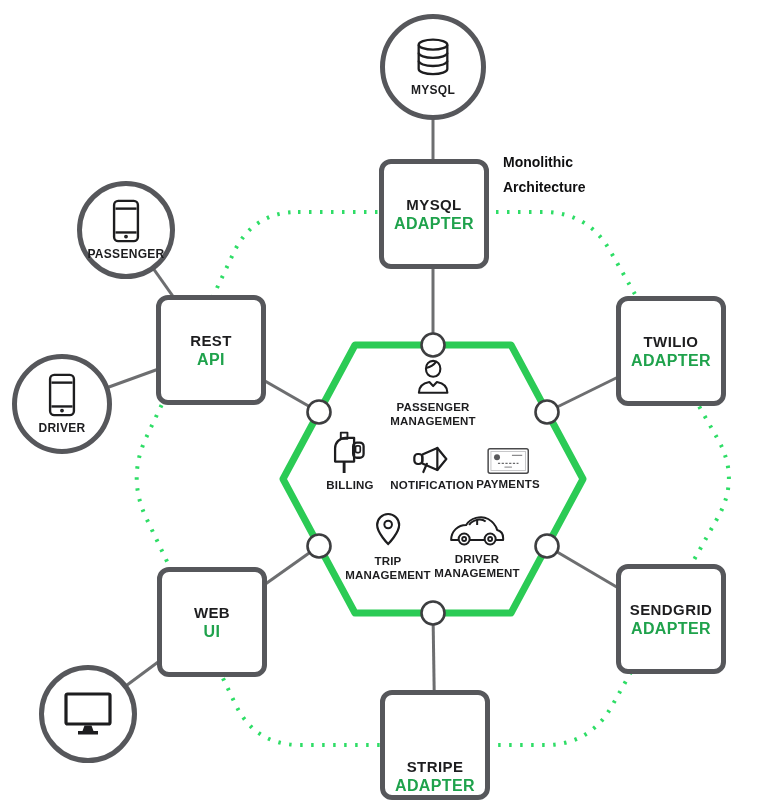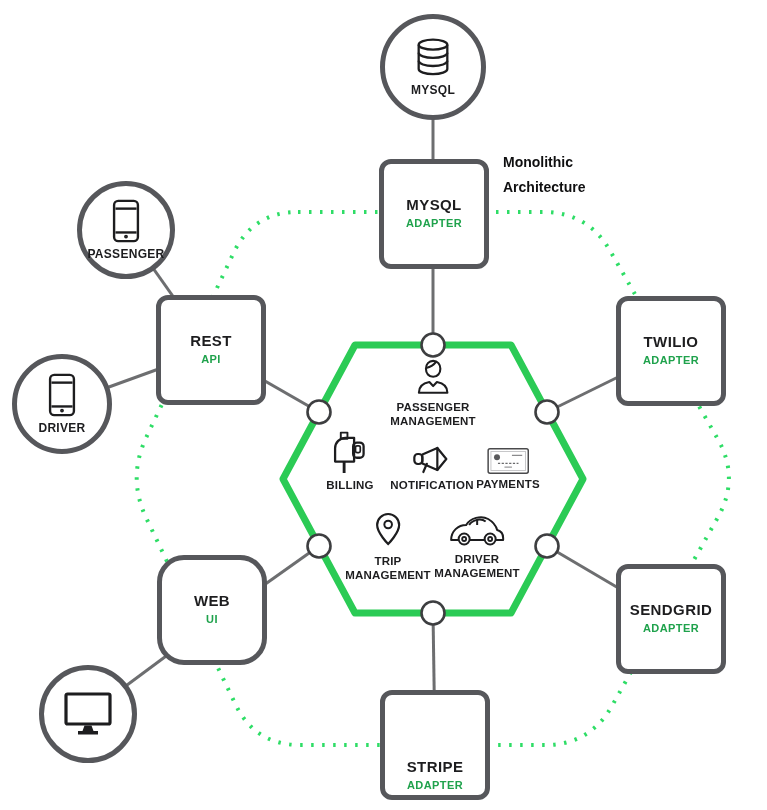--- a/index.html
+++ b/index.html
@@ -9,21 +9,21 @@
   }
   .layer{position:absolute;left:0;top:0;}
   
   .box{
     position:absolute;width:110px;height:110px;box-sizing:border-box;
     background:#ffffff;border:5px solid #56575b;border-radius:12px;
     display:flex;flex-direction:column;align-items:center;justify-content:center;
     z-index:3;
   }
   .box .l1{font-size:15px;font-weight:700;color:#1d1d1f;letter-spacing:.4px;line-height:19px;}
-  .box .l2{font-size:11px;font-weight:700;color:#1fa24c;letter-spacing:.4px;line-height:19px;}
+  .box .l2{font-size:16px;font-weight:700;color:#1fa24c;letter-spacing:.4px;line-height:19px;}
   
   .circle{
     position:absolute;box-sizing:border-box;background:#ffffff;
     border:5px solid #56575b;border-radius:50%;
     display:flex;flex-direction:column;align-items:center;justify-content:center;
     z-index:3;
   }
   .circle .clabel{font-size:12px;font-weight:700;color:#1d1d1f;letter-spacing:.3px;margin-top:4px;}
   
   .title{
@@ -144,21 +144,21 @@
   <div class="box" style="left:616px;top:564px;">
     <span class="l1">SENDGRID</span>
     <span class="l2">ADAPTER</span>
   </div>
 
   <div class="box" style="left:380px;top:690px;justify-content:flex-end;">
     <span class="l1">STRIPE</span>
     <span class="l2">ADAPTER</span>
   </div>
 
-  <div class="box" style="left:157px;top:555px;border-radius:27px;">
+  <div class="box" style="left:157px;top:567px;">
     <span class="l1">WEB</span>
     <span class="l2">UI</span>
   </div>
 
   <div class="module" style="left:433px;top:358px;">
     <span class="micon">
       <svg width="38" height="38" viewBox="0 0 40 40" fill="none" stroke="#1d1d1f" stroke-width="2.2" stroke-linejoin="round">
         <path d="M20 3 c-4.6 0 -7.6 3.6 -7.6 8.2 c0 4.9 3 8.6 7.6 8.6 c4.6 0 7.6 -3.7 7.6 -8.6 c0 -4.6 -3 -8.2 -7.6 -8.2 z"></path>
         <path d="M12.6 10.5 c4.2 -1 8.2 -3.2 10.6 -6.6"></path>
         <path d="M5 36.5 q0 -9.2 11 -11.2 l4 4.2 4 -4.2 q11 2 11 11.2 z"></path>

